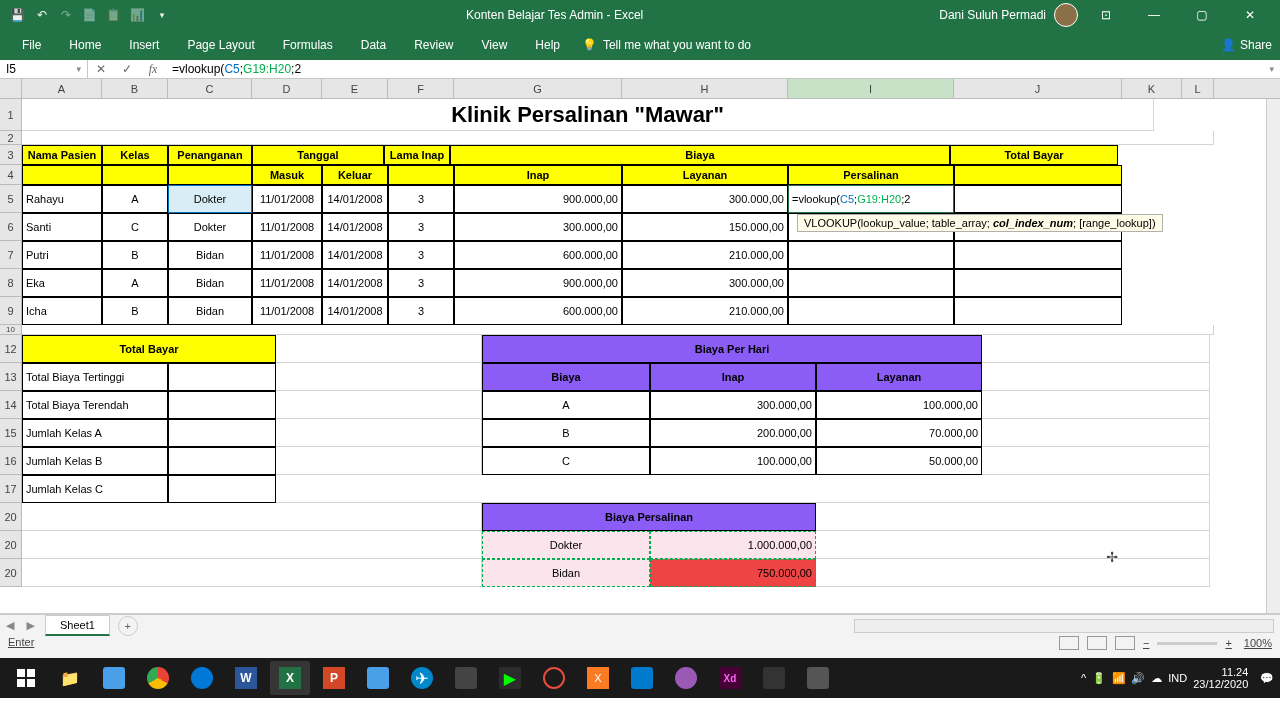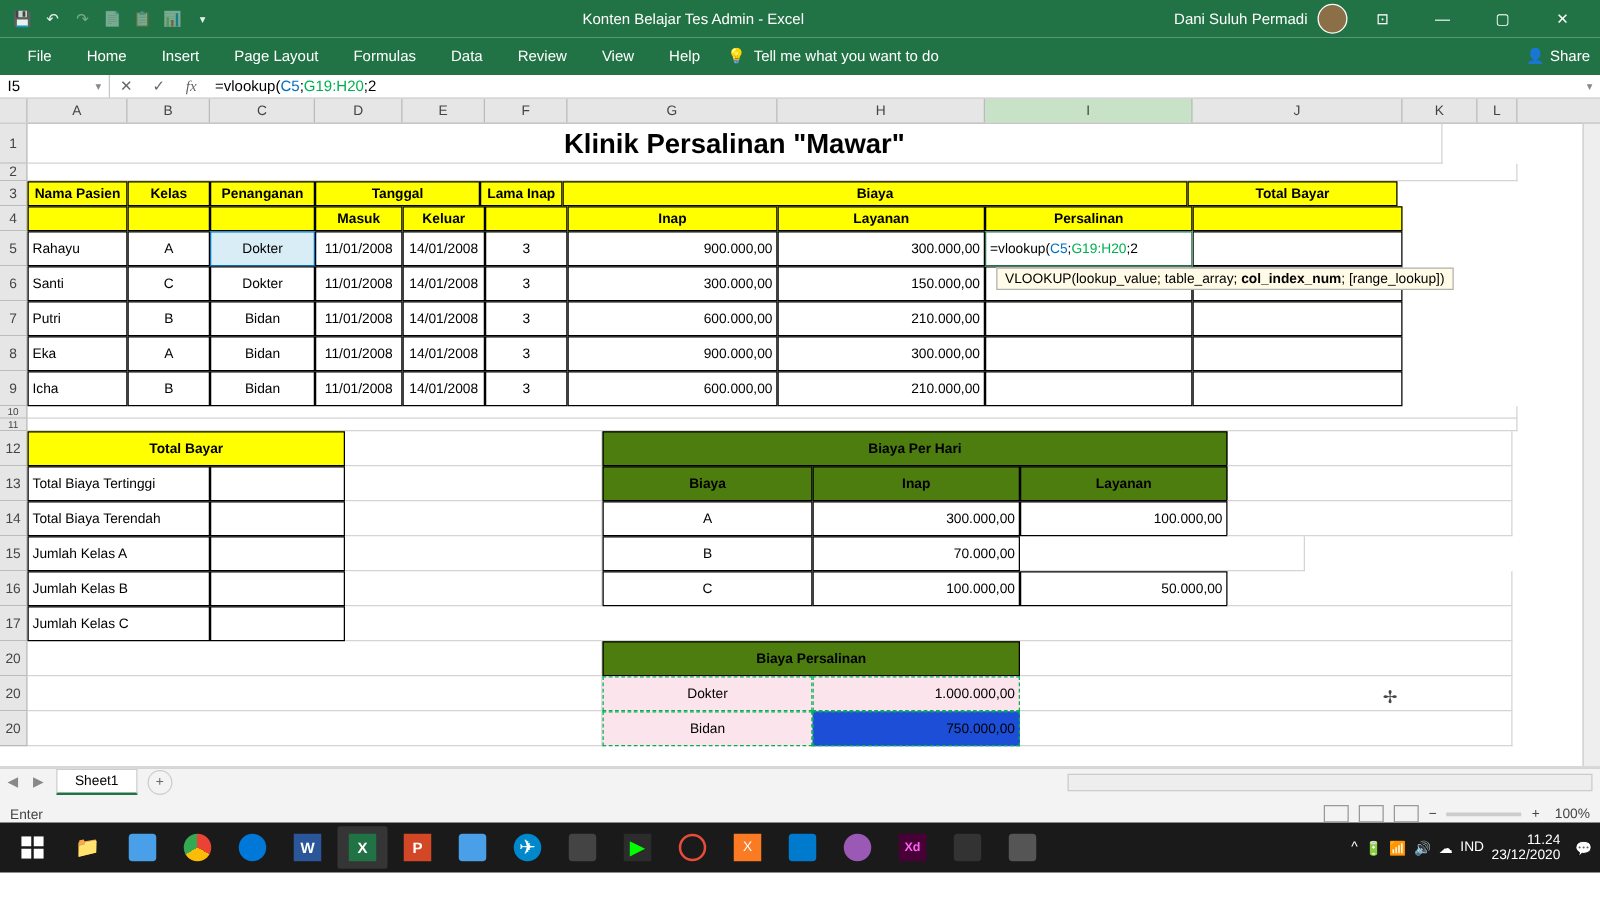--- a/index.html
+++ b/index.html
@@ -31,32 +31,32 @@
 .row { display: flex; height: 20px; }
 .row.h28 { height: 28px; }
 .row.hbig { height: 32px; }
 .rowh { width: 22px; background: #e6e6e6; border-right: 1px solid #bbb; border-bottom: 1px solid #bbb; font-size: 11px; text-align: center; color: #444; display: flex; align-items: center; justify-content: center; }
 .cell { border-right: 1px solid #d4d4d4; border-bottom: 1px solid #d4d4d4; padding: 0 3px; font-size: 11px; display: flex; align-items: center; overflow: visible; white-space: nowrap; }
 .grid-title { font-size: 22px; font-weight: bold; justify-content: center; }
 .yellow { background: #ffff00; font-weight: bold; justify-content: center; border: 1px solid #000 !important; }
 .bordered { border: 1px solid #000 !important; }
 .center { justify-content: center; }
 .right { justify-content: flex-end; }
-.green { background: #4d7c0f; font-weight: bold; justify-content: center; border: 1px solid #000 !important; }
+.green { background: #8b5cf6; font-weight: bold; justify-content: center; border: 1px solid #000 !important; }
 .selected-ref { border: 1px solid #0070c0 !important; background: #d9edf7; }
 .formula-cell { background: #fff; border: 1.5px solid #217346 !important; position: relative; }
 .tooltip { position: absolute; background: #fffbe6; border: 1px solid #b0b0b0; font-size: 11px; padding: 2px 6px; top: 28px; left: 8px; white-space: nowrap; z-index: 10; }
-.tooltip .bold { font-weight: bold; }
+.tooltip .bold { font-weight: bold; font-style: italic; }
 .sheet-tabs { height: 22px; display: flex; align-items: center; background: #f3f3f3; border-top: 1px solid #ccc; font-size: 11px; }
 .st-nav { padding: 0 6px; color: #888; }
 .st-tab { padding: 3px 14px; background: #fff; border: 1px solid #ccc; border-bottom: 2px solid #217346; margin-left: 4px; }
 .st-add { width: 20px; height: 20px; border: 1px solid #ccc; border-radius: 50%; margin-left: 8px; text-align: center; line-height: 18px; color: #666; }
 .hscroll { flex: 1; display: flex; justify-content: flex-end; padding-right: 6px; }
 .hscroll-track { width: 420px; height: 14px; background: #eee; border: 1px solid #ccc; position: relative; }
-.statusbar { height: 22px; background: #f3f3f3; display: flex; align-items: flex-end; font-size: 11px; padding: 0 8px; color: #444; }
+.statusbar { height: 22px; background: #f3f3f3; display: flex; align-items: flex-start; font-size: 11px; padding: 0 8px; color: #444; text-decoration: underline; }
 .statusbar .right-side { margin-left: auto; display: flex; gap: 8px; align-items: center; }
 .view-btn { width: 20px; height: 14px; border: 1px solid #999; }
 .zoom { margin-left: 4px; }
 .taskbar { height: 40px; background: #1a1a1a; display: flex; align-items: center; padding: 0 6px; gap: 4px; }
 .tb-icon { width: 40px; height: 34px; display: flex; align-items: center; justify-content: center; cursor: pointer; border-radius: 2px; }
 .tb-icon.active { background: rgba(255,255,255,0.12); }
 .tb-tray { margin-left: auto; display: flex; align-items: center; gap: 6px; color: #fff; font-size: 11px; }
 .clock { text-align: right; line-height: 12px; padding-right: 6px; }
 .cursor-cross { position: absolute; right: 162px; top: 470px; font-size: 14px; color: #444; pointer-events: none; }
 .vscroll { position: absolute; right: 0; top: 20px; bottom: 0; width: 14px; background: #eee; border-left: 1px solid #ccc; }
@@ -244,24 +244,20 @@
       <div class="cell bordered right" style="width:168px">600.000,00</div>
       <div class="cell bordered right" style="width:166px">210.000,00</div>
       <div class="cell bordered" style="width:166px"></div>
       <div class="cell bordered" style="width:168px"></div>
     </div>
 
     <div class="row" style="height:10px">
         <div class="rowh" style="font-size:8px">10</div>
         <div class="cell" style="width:1192px"></div>
       </div>
-    <div class="row" style="height:10px">
-        <div class="rowh" style="font-size:8px">11</div>
-        <div class="cell" style="width:1192px"></div>
-      </div>
 
     <div class="row h28">
       <div class="rowh">12</div>
       <div class="cell yellow" style="width:254px">Total Bayar</div>
       <div class="cell" style="width:206px"></div>
       <div class="cell green" style="width:500px">Biaya Per Hari</div>
       <div class="cell" style="width:228px"></div>
     </div>
 
     <div class="row h28">
@@ -285,20 +281,21 @@
       <div class="cell bordered right" style="width:166px">100.000,00</div>
       <div class="cell" style="width:228px"></div>
     </div>
 
     <div class="row h28">
       <div class="rowh">15</div>
       <div class="cell bordered" style="width:146px">Jumlah Kelas A</div>
       <div class="cell bordered" style="width:108px"></div>
       <div class="cell" style="width:206px"></div>
       <div class="cell bordered center" style="width:168px">B</div>
+      <div class="cell bordered right" style="width:166px">200.000,00</div>
       <div class="cell bordered right" style="width:166px">70.000,00</div>
       <div class="cell" style="width:228px"></div>
     </div>
 
     <div class="row h28">
       <div class="rowh">16</div>
       <div class="cell bordered" style="width:146px">Jumlah Kelas B</div>
       <div class="cell bordered" style="width:108px"></div>
       <div class="cell" style="width:206px"></div>
       <div class="cell bordered center" style="width:168px">C</div>
@@ -326,21 +323,21 @@
       <div class="cell" style="width:460px"></div>
       <div class="cell bordered center" style="width:168px;background:#fce4ec;border:1.5px dashed #00b050 !important">Dokter</div>
       <div class="cell bordered right" style="width:166px;background:#fce4ec;border:1.5px dashed #00b050 !important">1.000.000,00</div>
       <div class="cell" style="width:394px"></div>
     </div>
 
     <div class="row h28">
       <div class="rowh">20</div>
       <div class="cell" style="width:460px"></div>
       <div class="cell bordered center" style="width:168px;background:#fce4ec;border:1.5px dashed #00b050 !important">Bidan</div>
-      <div class="cell bordered right" style="width:166px;background:#1d4ed8;border:1.5px dashed #00b050 !important">750.000,00</div>
+      <div class="cell bordered right" style="width:166px;background:#ef4444;border:1.5px dashed #00b050 !important">750.000,00</div>
       <div class="cell" style="width:394px"></div>
     </div>
   </div>
   <div class="cursor-cross">✢</div>
   <div class="vscroll"></div>
 </div>
 
 <div class="sheet-tabs">
   <div class="st-nav">◀</div>
   <div class="st-nav">▶</div>

